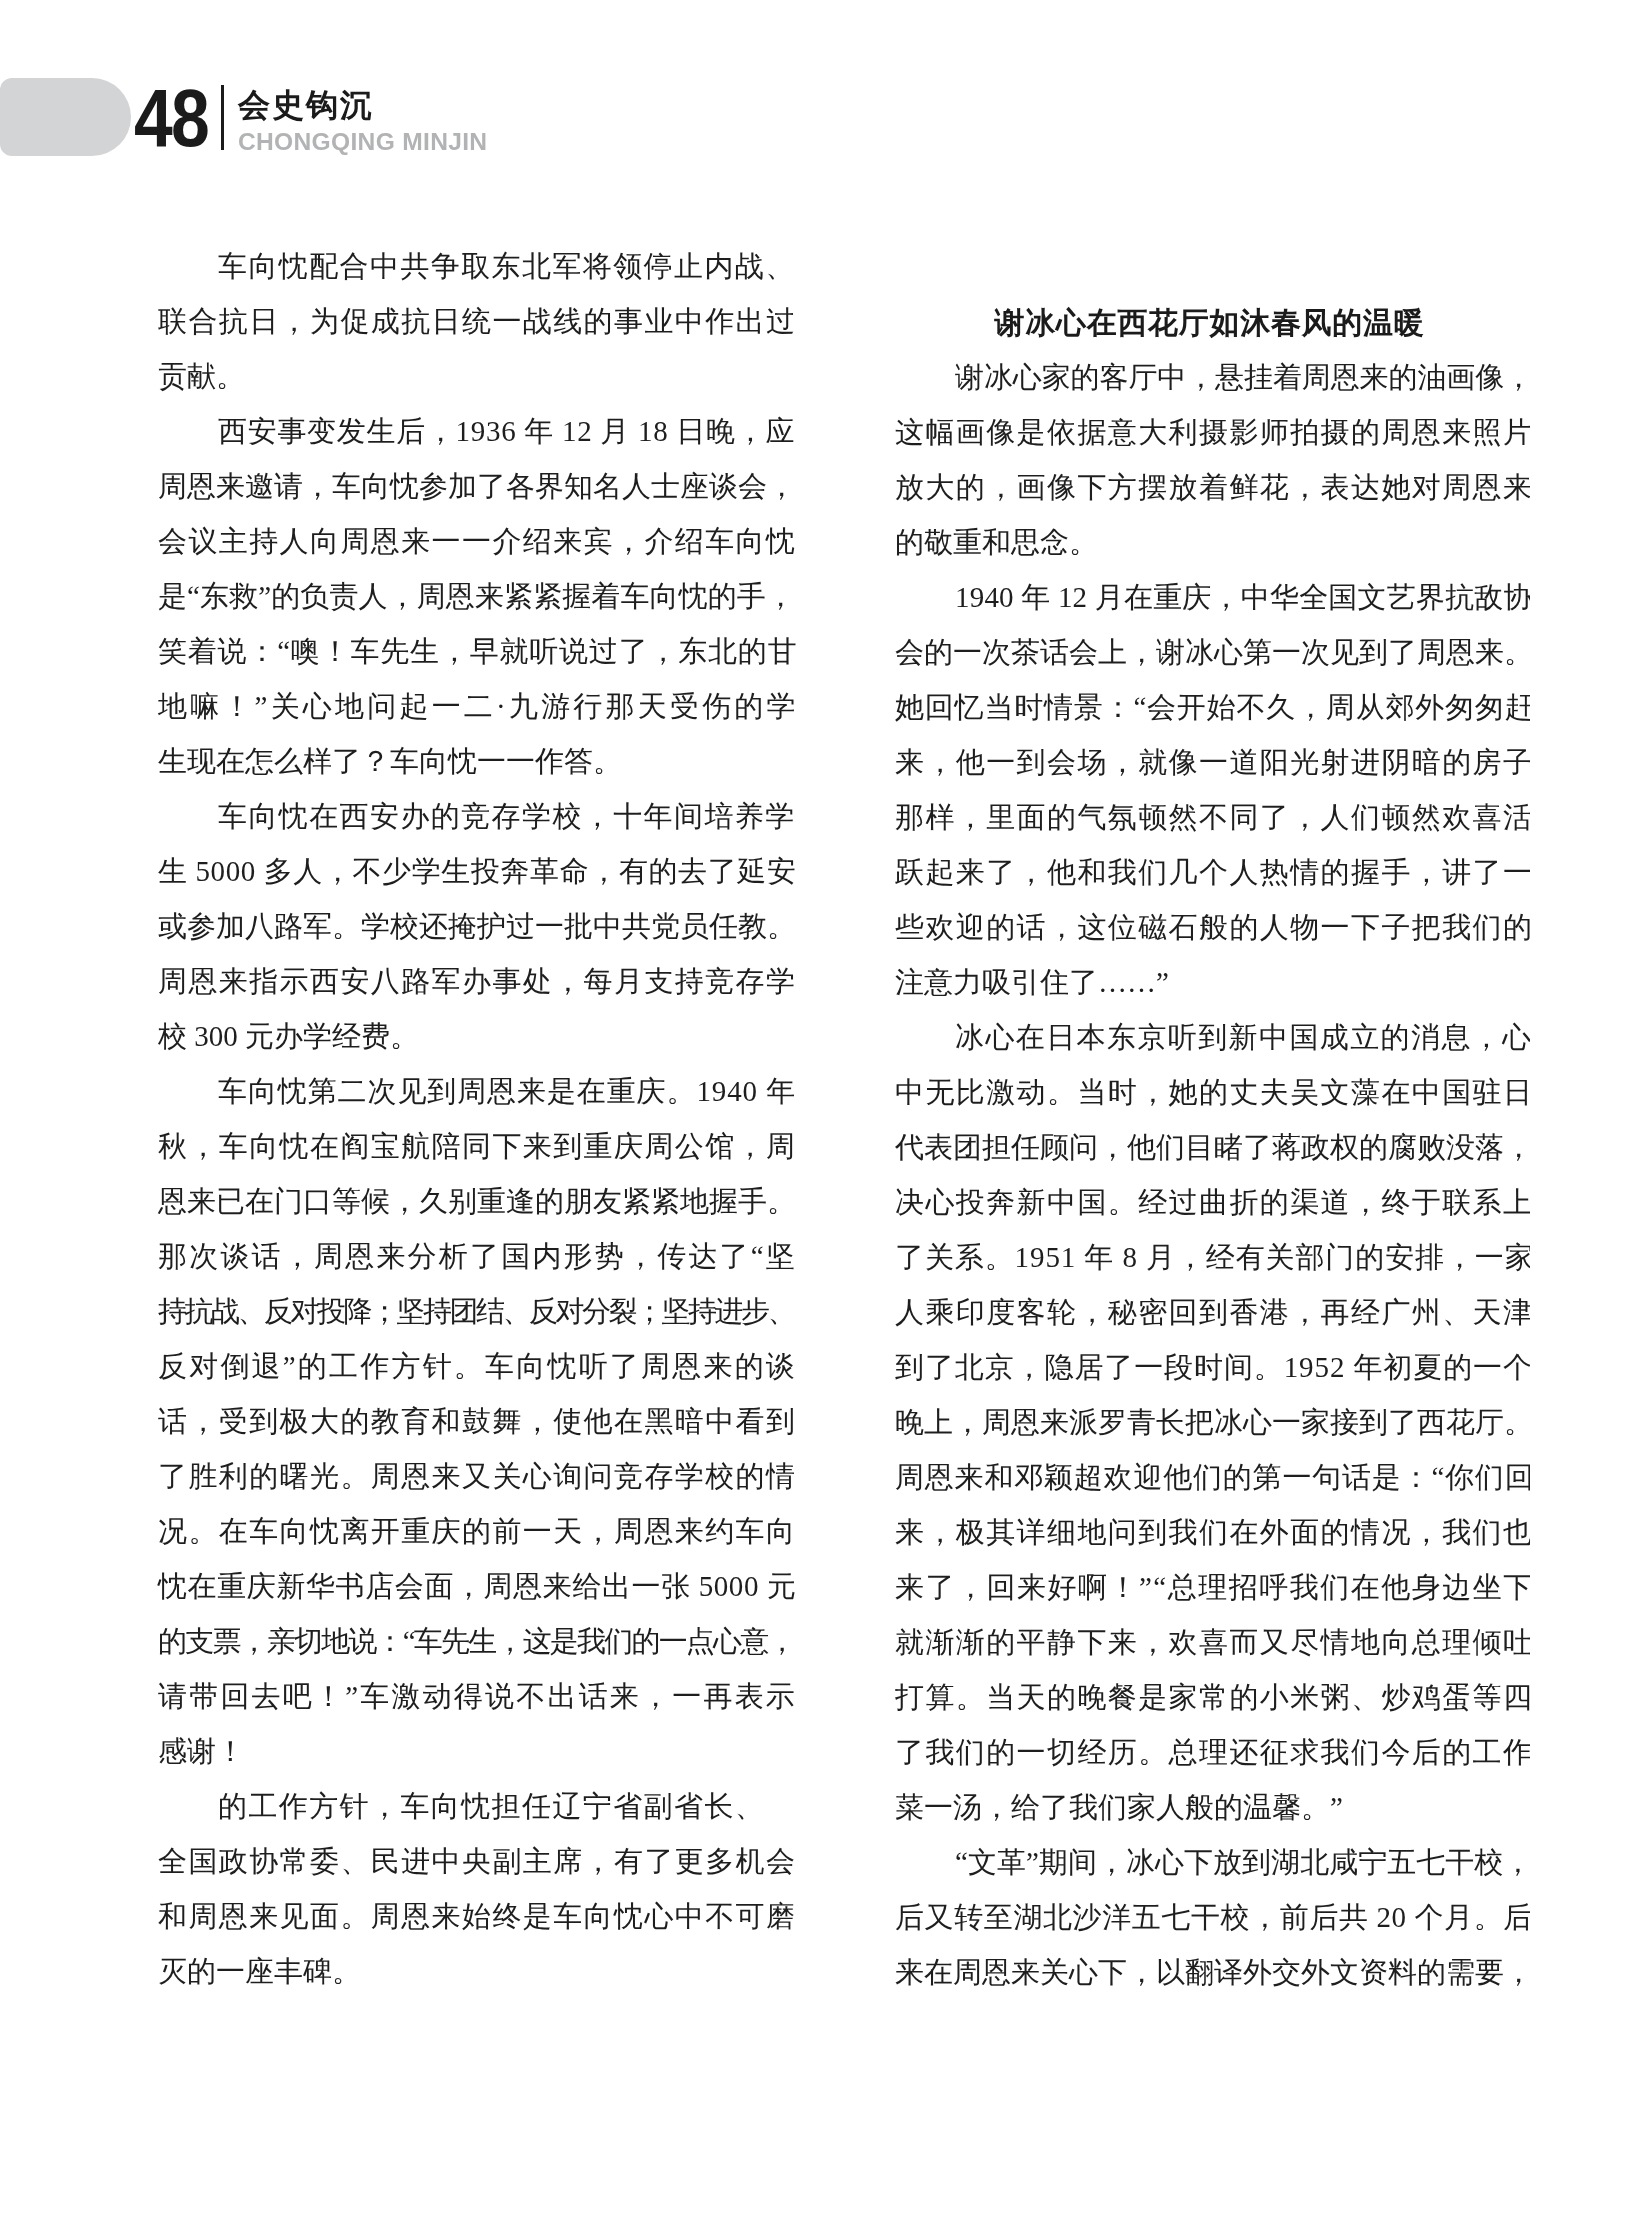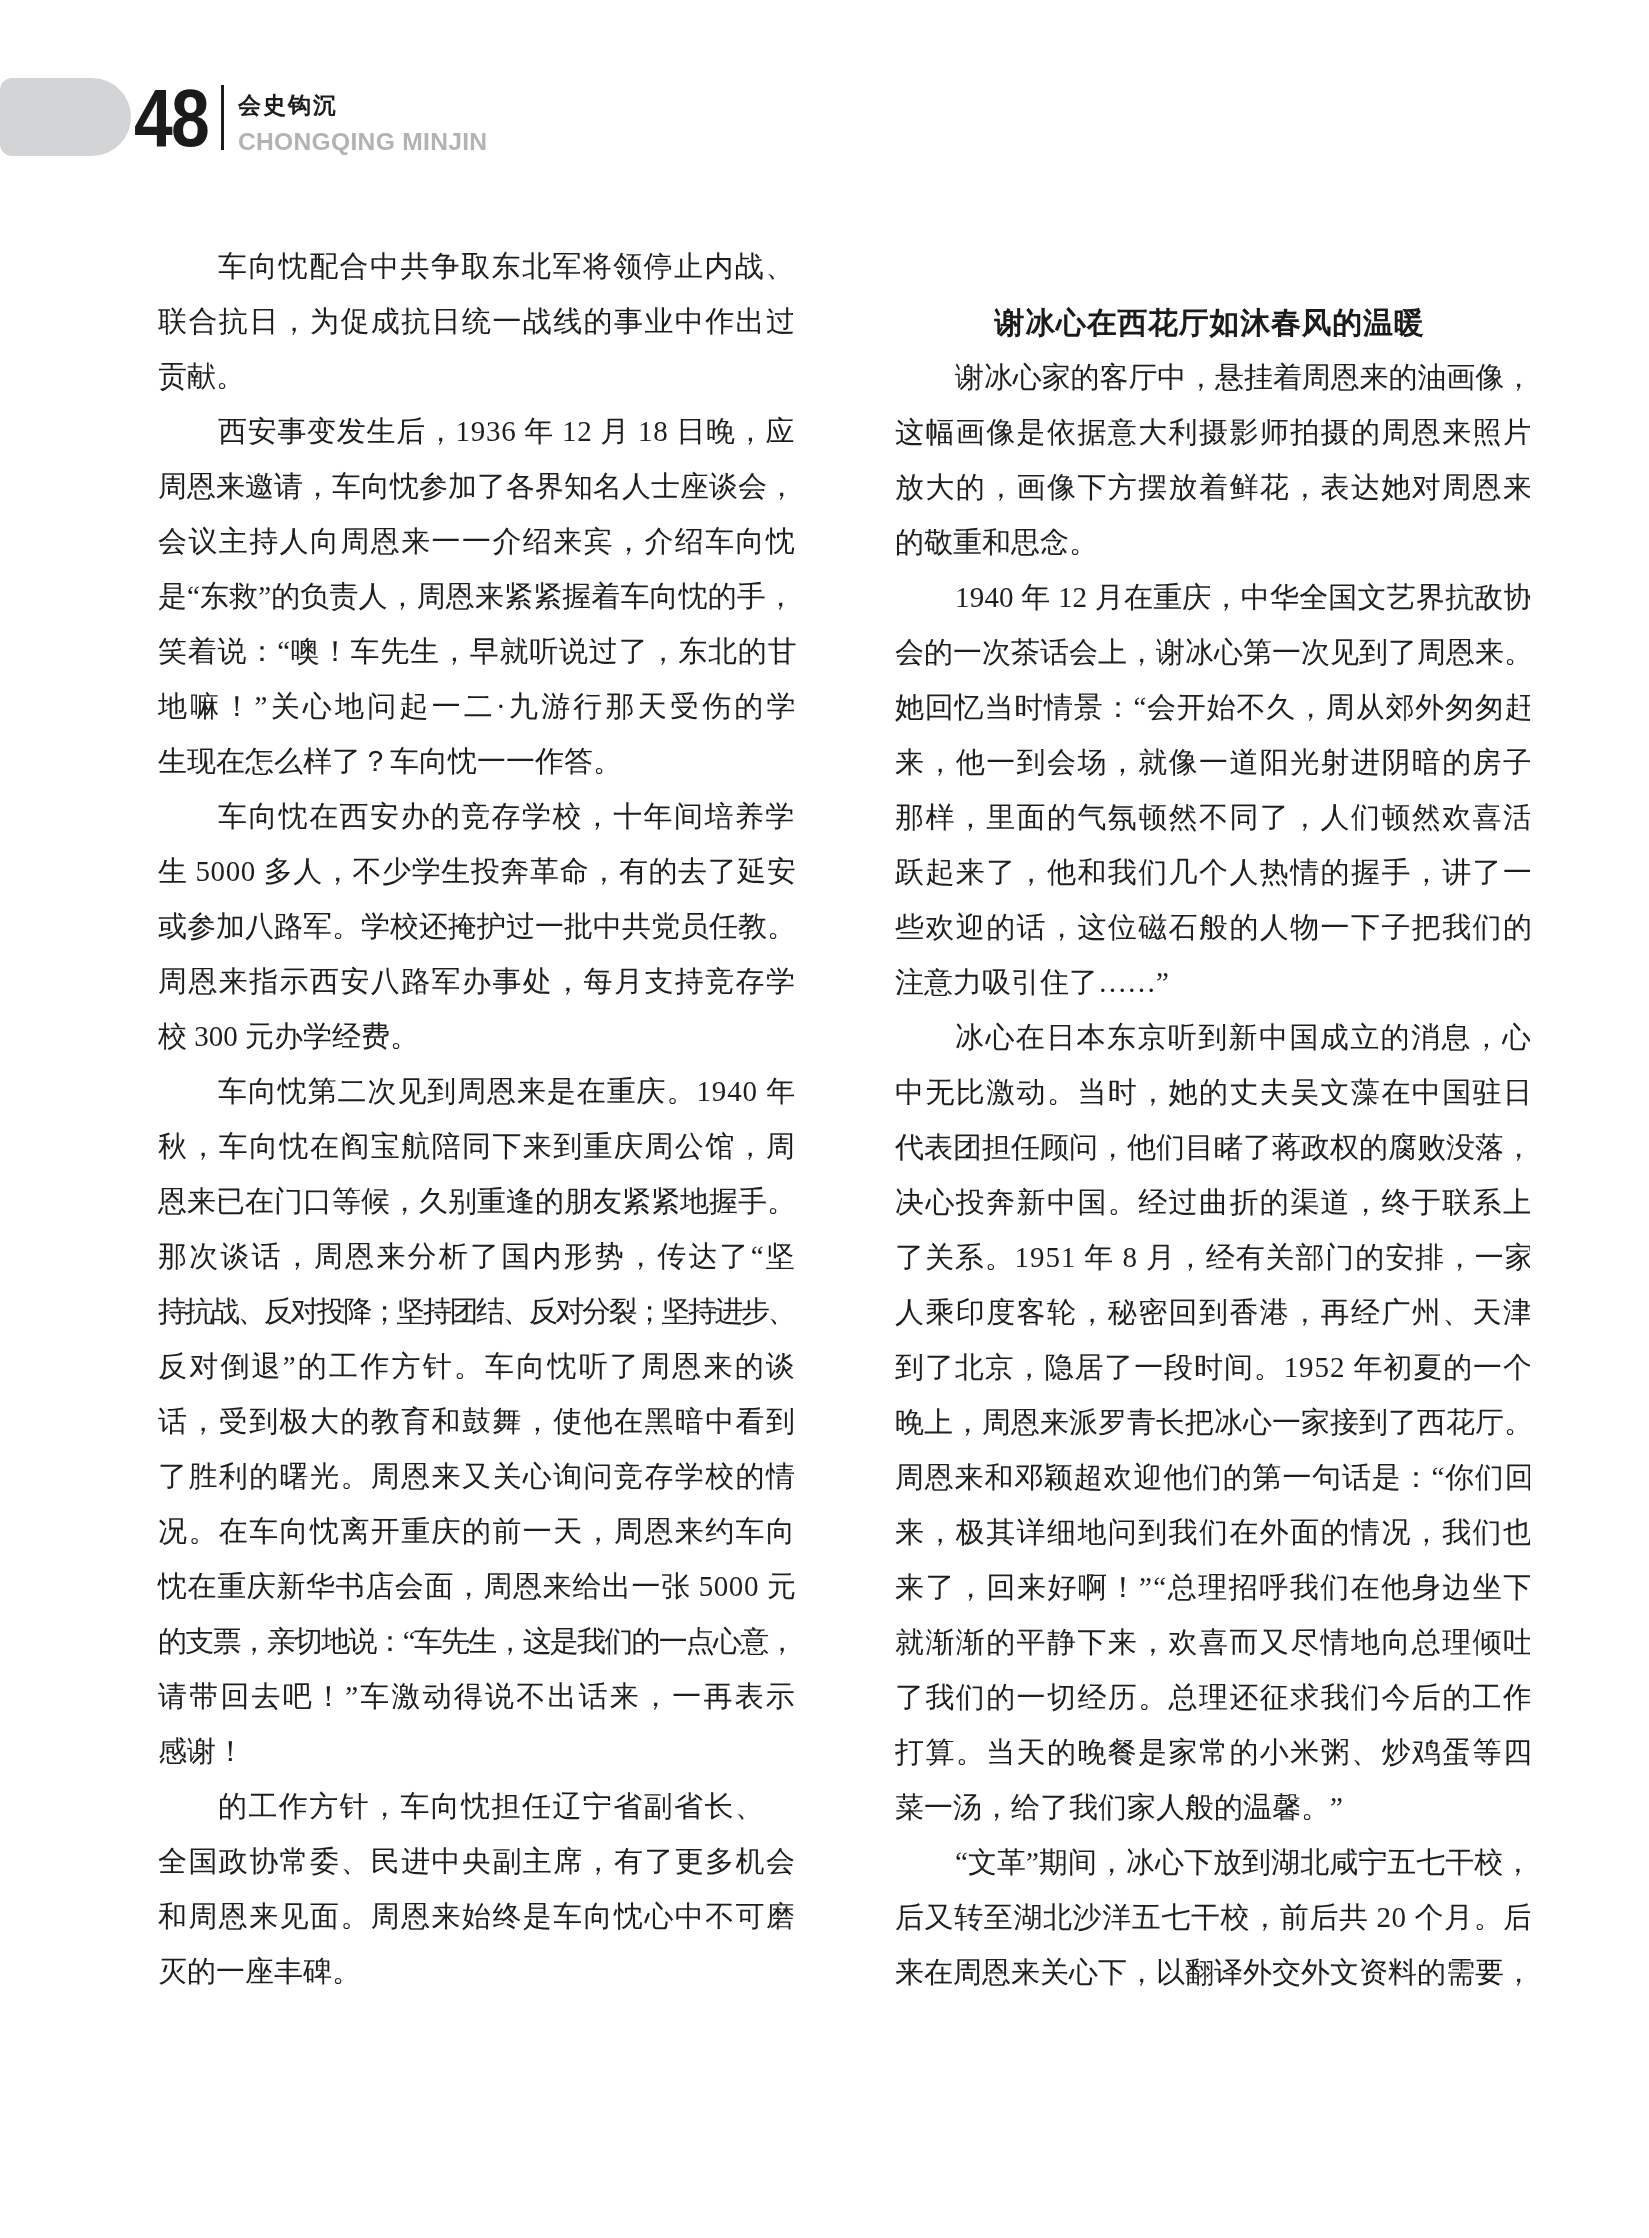--- a/index.html
+++ b/index.html
@@ -15,21 +15,21 @@
   #page-number {
     position:absolute; left:134px; top:80px; font-family:"Liberation Sans","DejaVu Sans",sans-serif;
     font-weight:bold; font-size:81px; line-height:77px; letter-spacing:-2px;
     transform:scaleX(0.86); transform-origin:left top; color:#1b1b1b;
   }
   #header-divider {
     position:absolute; left:221px; top:85px; width:3.3px; height:65px; background:#1b1b1b;
   }
   #section-title {
     position:absolute; left:238px; top:88px; font-family:"Liberation Sans","DejaVu Sans",sans-serif;
-    font-weight:bold; font-size:23px; line-height:35px; letter-spacing:2px; color:#1b1b1b;
+    font-weight:bold; font-size:32px; line-height:35px; letter-spacing:2px; color:#1b1b1b;
   }
   #section-subtitle {
     position:absolute; left:238px; top:128px; font-family:"Liberation Sans","DejaVu Sans",sans-serif;
     font-weight:bold; font-size:24.6px; line-height:27px; letter-spacing:0.3px; color:#b2b3b5;
   }
   
   .col { position:absolute; width:629px; }
   #left-column  { left:158px;  top:239px; }
   #right-column { left:895px; top:295px; }
   .line {
@@ -107,21 +107,21 @@
       <div class="line"><span style="letter-spacing: 0px; margin-right: 0px;">代表团担任顾问，他们目睹了蒋政权的腐败没落，</span></div>
       <div class="line"><span style="letter-spacing: 1.4px; margin-right: -1.4px;">决心投奔新中国。经过曲折的渠道，终于联系上</span></div>
       <div class="line"><span style="letter-spacing: 0.9px; margin-right: -0.9px;">了关系。1951 年 8 月，经有关部门的安排，一家</span></div>
       <div class="line"><span style="letter-spacing: 1.4px; margin-right: -1.4px;">人乘印度客轮，秘密回到香港，再经广州、天津</span></div>
       <div class="line"><span style="letter-spacing: 0.9px; margin-right: -0.9px;">到了北京，隐居了一段时间。1952 年初夏的一个</span></div>
       <div class="line"><span style="letter-spacing: 0px; margin-right: 0px;">晚上，周恩来派罗青长把冰心一家接到了西花厅。</span></div>
       <div class="line"><span style="letter-spacing: 0.8px; margin-right: -0.8px;">周恩来和邓颖超欢迎他们的第一句话是：“你们回</span></div>
       <div class="line"><span style="letter-spacing: 1.4px; margin-right: -1.4px;">来，极其详细地问到我们在外面的情况，我们也</span></div>
       <div class="line"><span style="letter-spacing: 1.5px; margin-right: -1.5px;">来了，回来好啊！”“总理招呼我们在他身边坐下</span></div>
       <div class="line"><span style="letter-spacing: 1.4px; margin-right: -1.4px;">就渐渐的平静下来，欢喜而又尽情地向总理倾吐</span></div>
+      <div class="line"><span style="letter-spacing: 1.4px; margin-right: -1.4px;">打算。当天的晚餐是家常的小米粥、炒鸡蛋等四</span></div>
       <div class="line"><span style="letter-spacing: 1.4px; margin-right: -1.4px;">了我们的一切经历。总理还征求我们今后的工作</span></div>
-      <div class="line"><span style="letter-spacing: 1.4px; margin-right: -1.4px;">打算。当天的晚餐是家常的小米粥、炒鸡蛋等四</span></div>
       <div class="line"><span>菜一汤，给了我们家人般的温馨。”</span></div>
       <div class="line indent"><span style="letter-spacing: 0.03px; margin-right: -0.03px;">“文革”期间，冰心下放到湖北咸宁五七干校，</span></div>
       <div class="line"><span style="letter-spacing: 0.6px; margin-right: -0.6px;">后又转至湖北沙洋五七干校，前后共 20 个月。后</span></div>
       <div class="line"><span style="letter-spacing: 0px; margin-right: 0px;">来在周恩来关心下，以翻译外交外文资料的需要，</span></div>
     </div>
 </div>
 
 
 </body></html>

